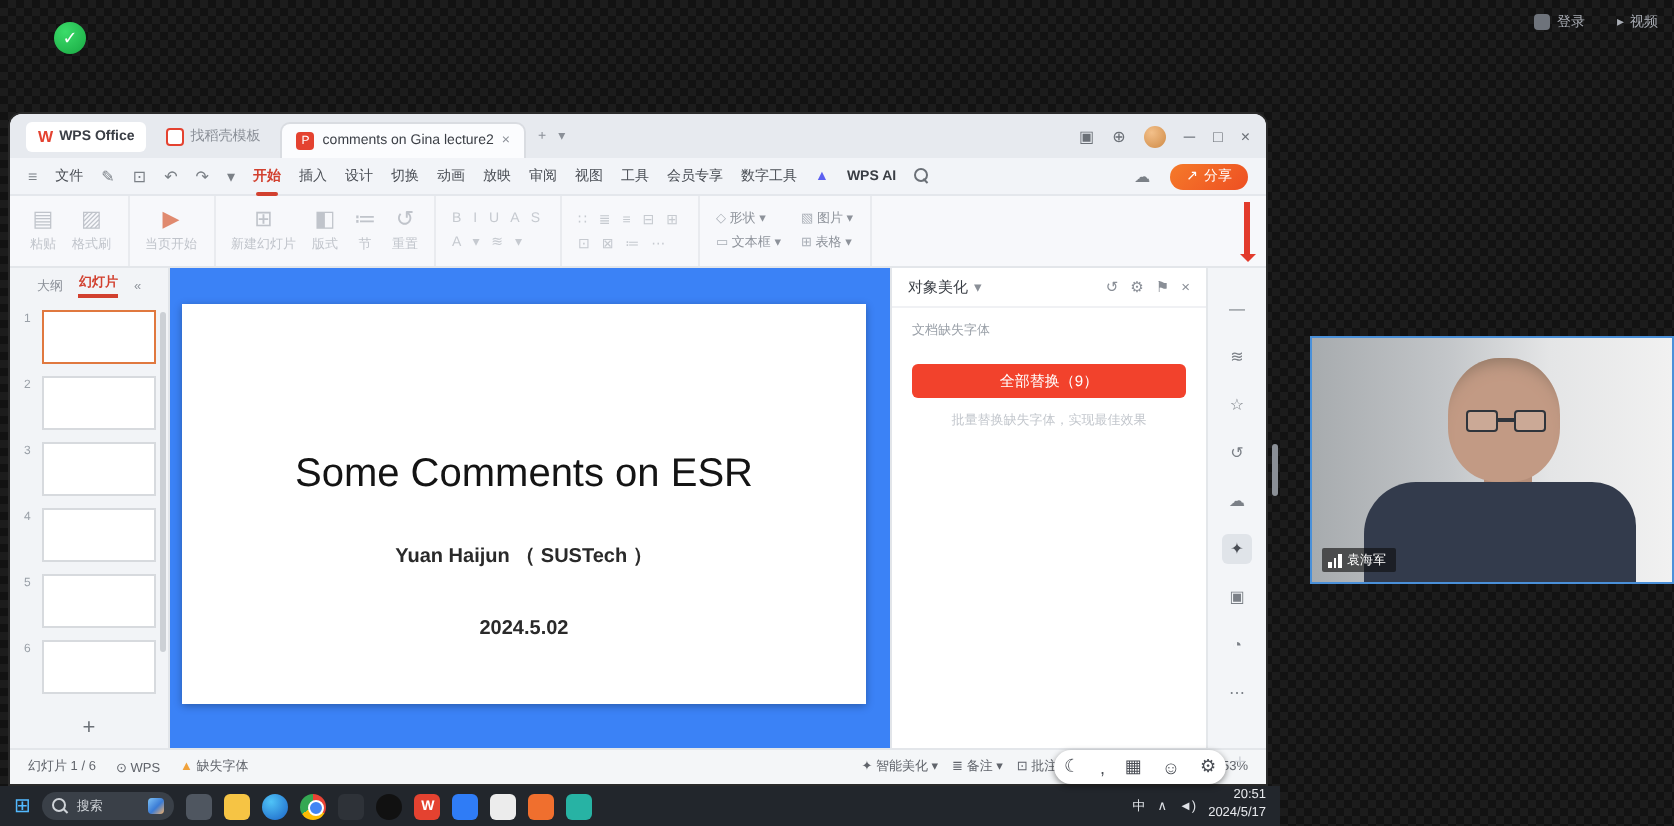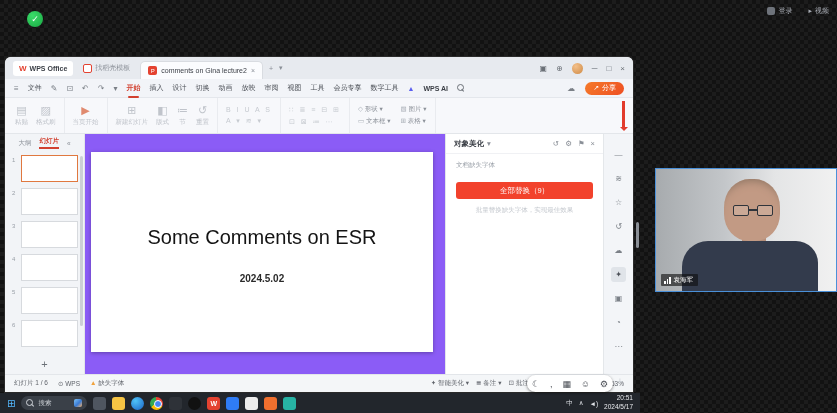--- a/index.html
+++ b/index.html
@@ -71,29 +71,29 @@
   .ml{height:2px;border-radius:1px;background:#c6cad1;margin:2px 5px}
   .ml.c70{width:70%;margin:4px auto 2px}
   .ml.c45{width:45%;margin:2px auto}
   .ml.c30{width:30%;margin:2px auto}
   .ml.pink{background:#eaa1a6}
   .ml.dark{background:#9aa0a8}
   .ml.half{width:55%}
   .tscroll{position:absolute;right:1px;top:22px;width:3px;height:170px;background:#ccd0d5;border-radius:2px}
   .addslide{margin-top:auto;align-self:center;margin-bottom:4px;color:#6b7077;font-size:11px}
   
-  .canvas{flex:1;background:#8b5cf6;position:relative}
+  .canvas{flex:1;background:#3b82f6;position:relative}
   .slide{position:absolute;left:6px;top:18px;width:342px;height:200px;background:#fff;box-shadow:0 1px 4px rgba(0,0,0,.3)}
   .s-title{margin-top:74px;text-align:center;font-size:20px;color:#141414}
   .s-author{margin-top:22px;text-align:center;font-size:10px;font-weight:bold;color:#2a2a2a}
   .s-date{margin-top:24px;text-align:center;font-size:10px;font-weight:bold;color:#2a2a2a}
   
   .panel{width:158px;background:#fff;border-left:1px solid #e2e5e9}
   .phead{height:20px;display:flex;align-items:center;gap:3px;padding:0 8px;border-bottom:1px solid #f0f1f4}
-  .ptitle{font-weight:bold;font-size:7.5px;color:#3a3e45}
+  .ptitle{font-weight:normal;font-size:7.5px;color:#3a3e45}
   .pico{color:#8a8f97;font-size:7.5px}
   .phead .sp{margin-left:auto;display:flex;gap:6px}
   .p-label{margin:7px 10px 4px;color:#9aa0a8;font-size:6.5px}
   .p-box{margin:0 10px;border:1px solid #e4e7eb;border-radius:3px;padding:6px 7px;background:#fff}
   .p-font1{font-size:8px;color:#3a3e45}
   .p-hint{font-size:6.5px;color:#b6bac1;margin:4px 0}
   .p-row{display:flex;justify-content:space-between;align-items:center;margin-top:2px}
   .p-font2{font-size:8px;color:#3a3e45}
   .p-replace{font-size:7px;color:#4a7bf7}
   .p-btn{margin:12px 10px 0;height:17px;background:#f2422c;border-radius:3px;color:#fff;display:flex;align-items:center;justify-content:center;font-size:7.5px}
@@ -324,20 +324,21 @@
           <span class="ml c30" style="margin-top:14px"></span>
         </span>
       </div>
       <div class="tscroll"></div>
       <span class="addslide">+</span>
     </div>
 
     <div class="canvas">
       <div class="slide">
         <div class="s-title">Some Comments on ESR</div>
+        <div class="s-author">Yuan Haijun （ SUSTech ）</div>
         <div class="s-date">2024.5.02</div>
       </div>
     </div>
 
     <div class="panel">
       <div class="phead">
         <span class="ptitle">对象美化</span>
         <span class="pico">▾</span>
         <span class="sp">
           <span class="pico">↺</span>

